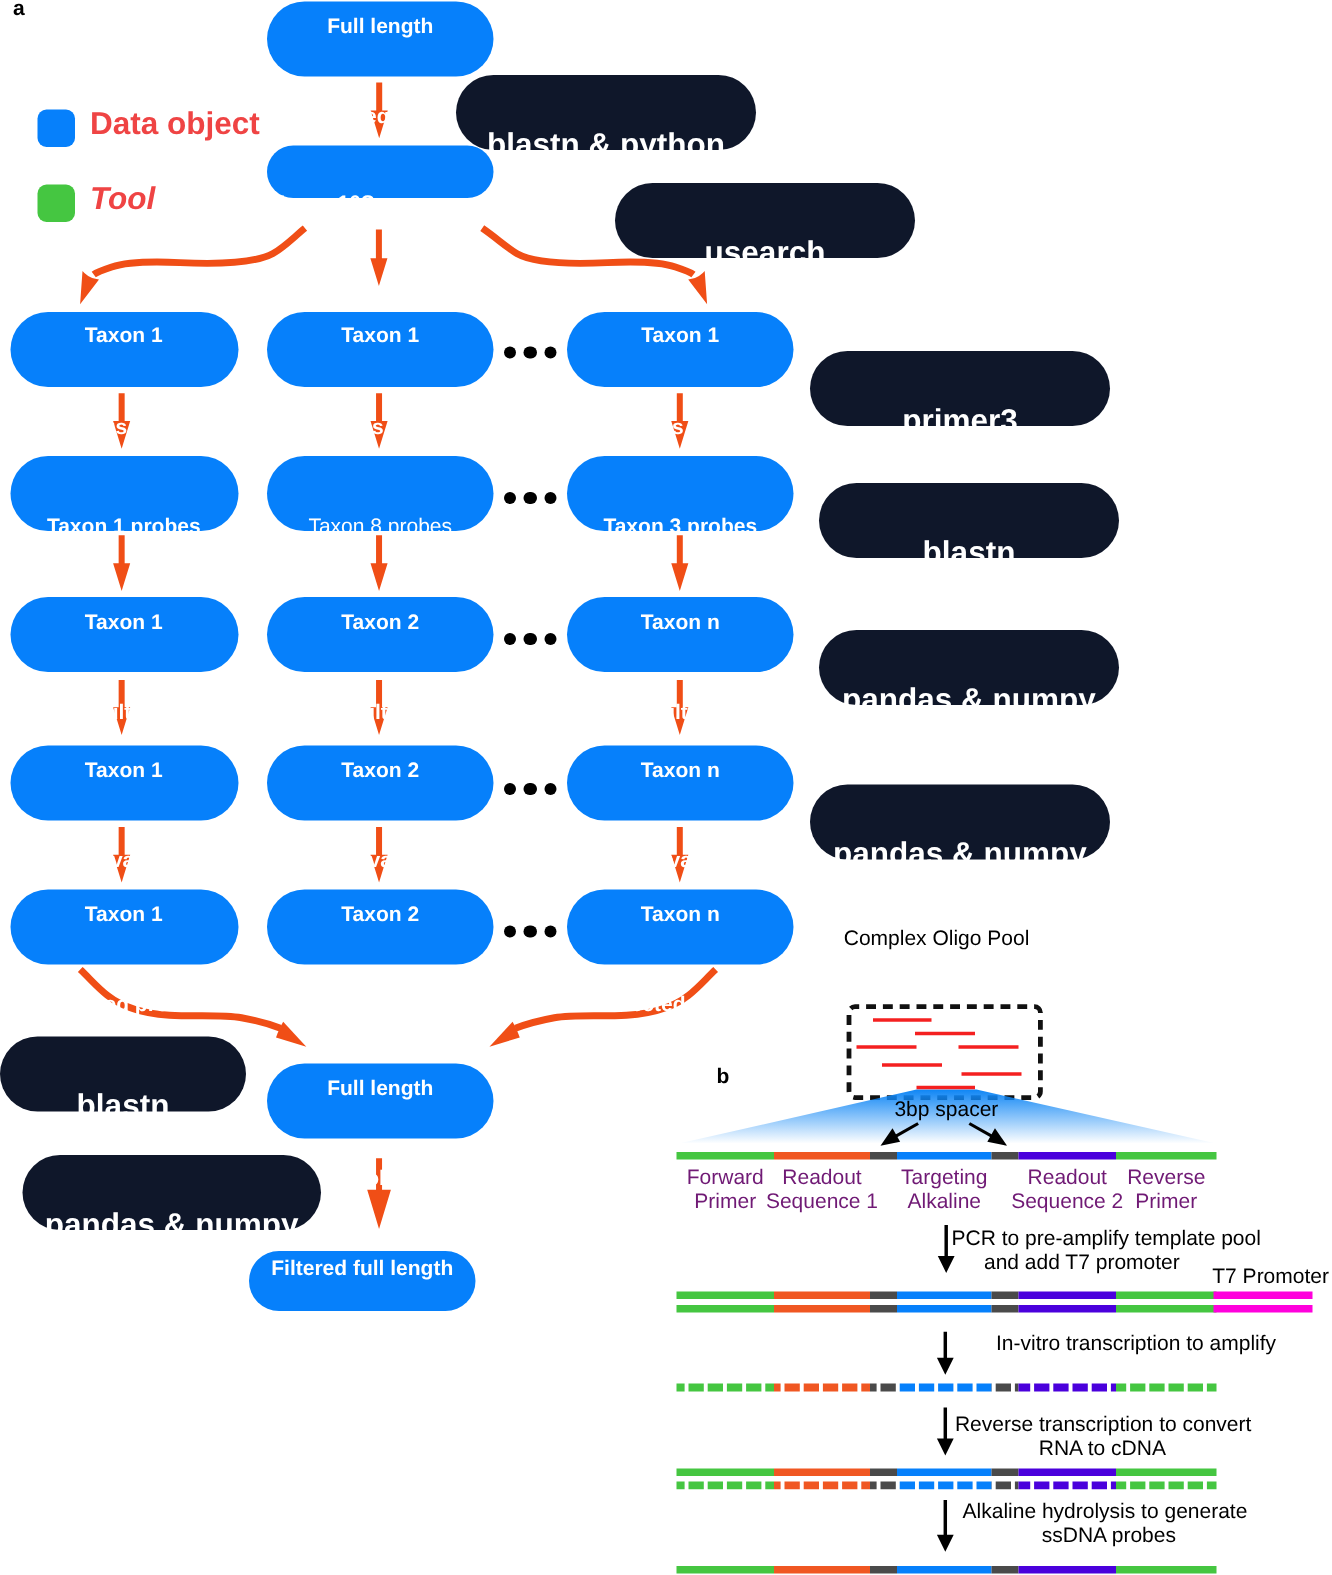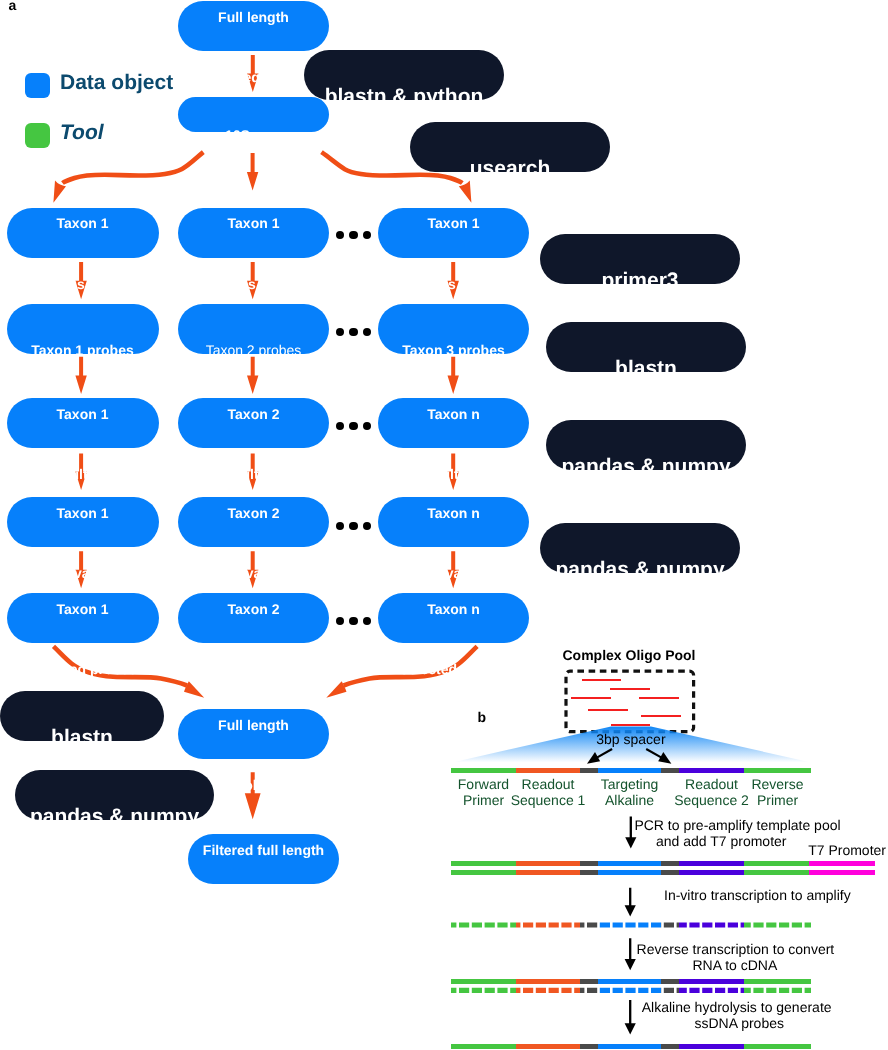--- a/index.html
+++ b/index.html
@@ -14,32 +14,32 @@
         justify-content:center;text-align:center;color:#fff;font-weight:bold;box-sizing:border-box;}
   .node .ln{display:block;white-space:nowrap;margin-top:44px;}
   .node.data > .ln{position:relative;top:-1px;}
   .node.data{background:#0680fb;font-size:14px;}
   .node.data .ln{line-height:16.1px;}
   .node.tool{background:#0f172a;font-size:21px;}
   .node.tool .ln{line-height:24px;}
   .node.light{font-weight:normal;}
 
   .legend-sq{position:absolute;width:25px;height:25px;border-radius:6px;}
-  .legend-txt{position:absolute;font-weight:bold;color:#0c4a6e;white-space:nowrap;font-size:21px;line-height:21px;}
+  .legend-txt{position:absolute;font-weight:bold;color:#ef4444;white-space:nowrap;font-size:21px;line-height:21px;}
   .panel-label{position:absolute;font-weight:bold;color:#000;font-size:14px;line-height:14px;}
 
   svg.ov{position:absolute;left:0;top:0;width:888px;height:1050px;overflow:visible;}
 
   .dots{position:absolute;}
   .dots i{position:absolute;display:block;border-radius:50%;background:#000;width:8.4px;height:8.4px;top:0;}
 
   .btxt{position:absolute;color:#000;white-space:nowrap;font-size:14px;line-height:16px;}
   .btxt.c{text-align:center;}
   .seg{position:absolute;}
-  .seglab{position:absolute;text-align:center;font-size:14px;line-height:16.3px;color:#14532d;}
+  .seglab{position:absolute;text-align:center;font-size:14px;line-height:16.3px;color:#701a75;}
 </style>
 </head>
 <body>
 
 <div id="stage">
   <svg class="ov" id="arrows" viewBox="0 0 888 1050">
       <path d="M250.8 55 L254.8 55 L254.8 73.6 L258.5 73.6 L252.8 92.1 L247.10000000000002 73.6 L250.8 73.6 Z" fill="#f04e16"></path>
       <path d="M79.1 262.1 L83.1 262.1 L83.1 280.7 L86.8 280.7 L81.1 299.2 L75.39999999999999 280.7 L79.1 280.7 Z" fill="#f04e16"></path>
       <path d="M79.1 356.8 L83.1 356.8 L83.1 375.5 L86.8 375.5 L81.1 394 L75.39999999999999 375.5 L79.1 375.5 Z" fill="#f04e16"></path>
       <path d="M79.1 453.4 L83.1 453.4 L83.1 471.5 L86.8 471.5 L81.1 490 L75.39999999999999 471.5 L79.1 471.5 Z" fill="#f04e16"></path>
@@ -80,21 +80,21 @@
         <span class="ln">consensus sequence</span>
       </div>
       <div class="node data" style="left:378px;top:207.5px;width:151px;height:50px;">
         <span class="ln">Taxon 1</span>
         <span class="ln">consensus sequence</span>
       </div>
       <div class="node data" style="left:6.5px;top:303.7px;width:152px;height:50px;">
         <span class="ln">Taxon 1 probes</span>
       </div>
       <div class="node data light" style="left:178px;top:303.7px;width:151px;height:50px;">
-        <span class="ln">Taxon 2 probes</span>
+        <span class="ln">Taxon 8 probes</span>
       </div>
       <div class="node data" style="left:378px;top:303.7px;width:151px;height:50px;">
         <span class="ln">Taxon 3 probes</span>
       </div>
       <div class="node data" style="left:6.5px;top:398.2px;width:152px;height:50px;">
         <span class="ln">Taxon 1</span>
         <span class="ln">blast result database</span>
       </div>
       <div class="node data" style="left:178px;top:398.2px;width:151px;height:50px;">
         <span class="ln">Taxon 2</span>
@@ -125,21 +125,21 @@
         <span class="ln">Selected probes</span>
       </div>
       <div class="node data" style="left:378px;top:592.6px;width:151px;height:50px;">
         <span class="ln">Taxon n</span>
         <span class="ln">Selected probes</span>
       </div>
       <div class="node data" style="left:178px;top:709.2px;width:151px;height:50px;">
         <span class="ln">Full length</span>
         <span class="ln">probes</span>
       </div>
-      <div class="node data" style="left:188px;top:833.8px;width:151px;height:50px;">
+      <div class="node data" style="left:166px;top:833.8px;width:151px;height:40px;">
         <span class="ln">Filtered full length</span>
         <span class="ln">complex pool</span>
       </div>
       <div class="node tool" style="left:304px;top:50px;width:200px;height:50px;">
         <span class="ln">blastn &amp; python</span>
       </div>
       <div class="node tool" style="left:410px;top:122px;width:200px;height:50px;">
         <span class="ln">usearch</span>
       </div>
       <div class="node tool" style="left:540px;top:234px;width:200px;height:50px;">
@@ -207,21 +207,21 @@
       </svg>
       <svg class="ov" style="z-index:3" viewBox="0 0 888 1050">
         <line x1="582" y1="680" x2="621" y2="680" stroke="#f42020" stroke-width="2.2"></line>
         <line x1="610" y1="689" x2="650" y2="689" stroke="#f42020" stroke-width="2.2"></line>
         <line x1="571" y1="698" x2="611" y2="698" stroke="#f42020" stroke-width="2.2"></line>
         <line x1="639" y1="698" x2="679" y2="698" stroke="#f42020" stroke-width="2.2"></line>
         <line x1="588" y1="710" x2="628" y2="710" stroke="#f42020" stroke-width="2.2"></line>
         <line x1="641" y1="716" x2="681" y2="716" stroke="#f42020" stroke-width="2.2"></line>
         <line x1="611" y1="725" x2="650" y2="725" stroke="#f42020" stroke-width="2.2"></line>
       </svg>
-      <div class="btxt bold c" style="left:562.5px;top:647px;font-weight:bold;z-index:3;">Complex Oligo Pool</div>
+      <div class="btxt bold c" style="left:562.5px;top:617px;font-weight:normal;z-index:3;">Complex Oligo Pool</div>
       <div class="btxt" style="left:596.3px;top:730.6px;z-index:3;">3bp spacer</div>
       <svg class="ov" style="z-index:3" viewBox="0 0 888 1050">
         <path d="M612.1,749.0 L595.5,758.4" stroke="#000" stroke-width="2.1"></path>
         <path d="M587.0,763.8 L600.1,761.2 L595.0,752.1 Z" fill="#000"></path>
         <path d="M646.2,749.0 L662.9,758.4" stroke="#000" stroke-width="2.1"></path>
         <path d="M671.4,763.8 L658.2,761.2 L663.3,752.1 Z" fill="#000"></path>
       </svg>
       <div class="seg" style="left:451px;top:767.9px;width:65px;height:5.2px;background:#45c641;"></div>
       <div class="seg" style="left:516px;top:767.9px;width:64px;height:5.2px;background:#f05722;"></div>
       <div class="seg" style="left:580px;top:767.9px;width:18px;height:5.2px;background:#4a4a4a;"></div>

